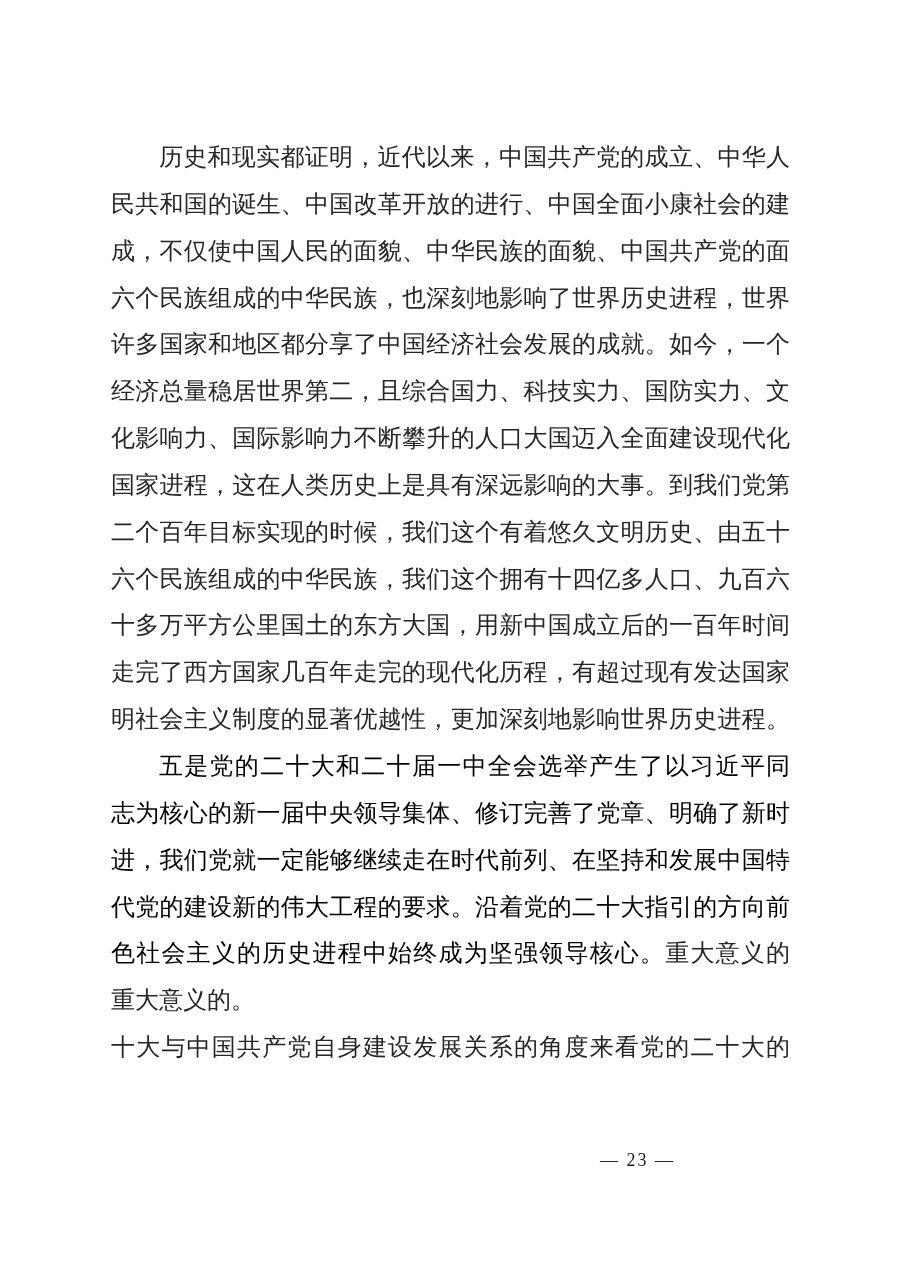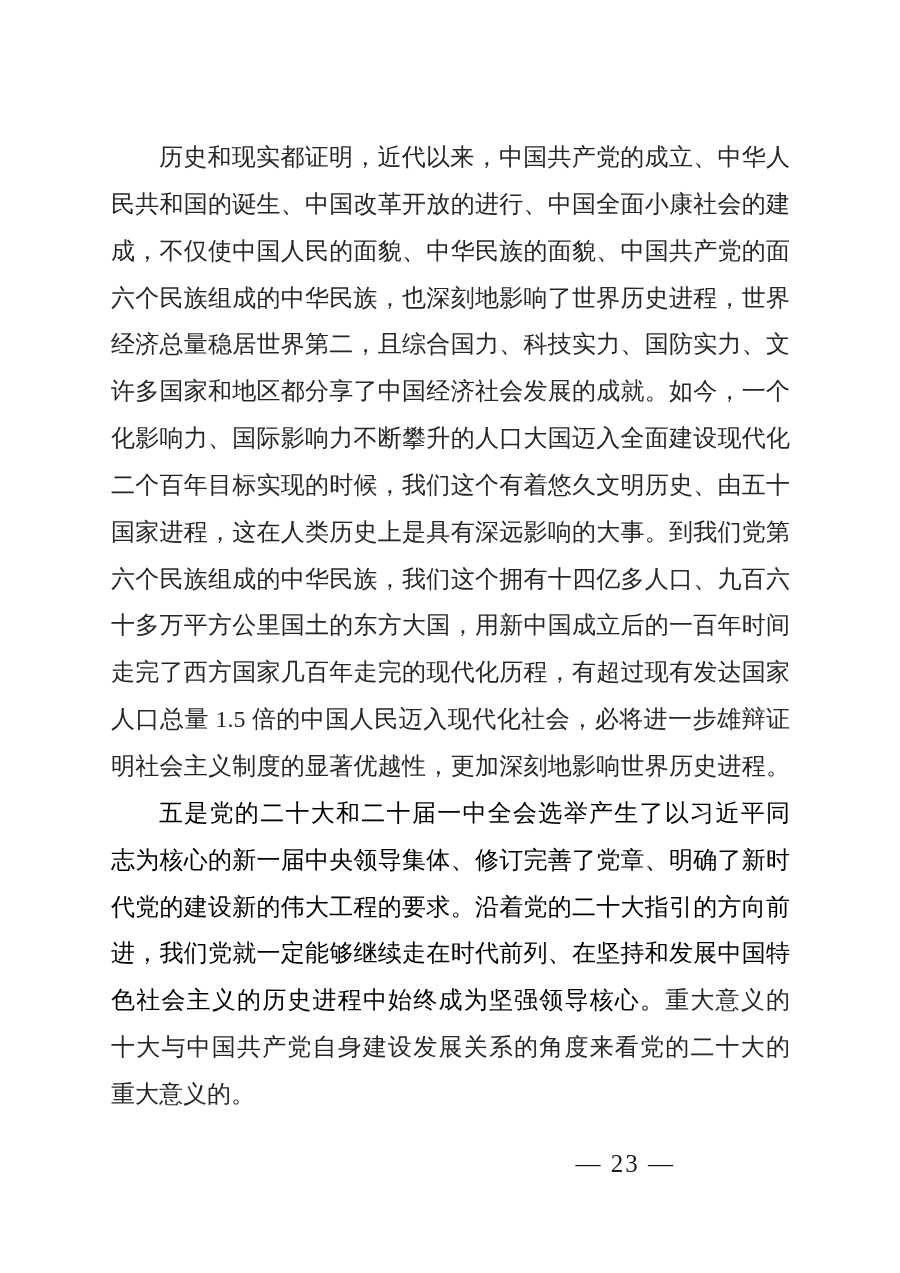--- a/index.html
+++ b/index.html
@@ -45,50 +45,49 @@
     color: #000000;
   }
   .seg-regular {
     font-weight: normal;
     color: #262626;
   }
   .page-number {
     position: absolute;
     top: 1150px;
     right: 133px;
-    font-size: 25px;
+    font-size: 18px;
     color: #1a1a1a;
     letter-spacing: 2px;
     white-space: nowrap;
   }
 </style>
 </head>
 <body>
 
 <div class="page">
 
   <div class="text-block" id="text-block">
       <div class="text-line indent"><span class="seg-regular">历史和现实都证明，近代以来，中国共产党的成立、中华人</span></div>
       <div class="text-line"><span class="seg-regular">民共和国的诞生、中国改革开放的进行、中国全面小康社会的建</span></div>
       <div class="text-line"><span class="seg-regular">成，不仅使中国人民的面貌、中华民族的面貌、中国共产党的面</span></div>
       <div class="text-line"><span class="seg-regular">六个民族组成的中华民族，也深刻地影响了世界历史进程，世界</span></div>
+      <div class="text-line"><span class="seg-regular">许多国家和地区都分享了中国经济社会发展的成就。如今，一个</span></div>
       <div class="text-line"><span class="seg-regular">经济总量稳居世界第二，且综合国力、科技实力、国防实力、文</span></div>
-      <div class="text-line"><span class="seg-regular">许多国家和地区都分享了中国经济社会发展的成就。如今，一个</span></div>
       <div class="text-line"><span class="seg-regular">化影响力、国际影响力不断攀升的人口大国迈入全面建设现代化</span></div>
+      <div class="text-line"><span class="seg-regular">国家进程，这在人类历史上是具有深远影响的大事。到我们党第</span></div>
       <div class="text-line"><span class="seg-regular">二个百年目标实现的时候，我们这个有着悠久文明历史、由五十</span></div>
-      <div class="text-line"><span class="seg-regular">国家进程，这在人类历史上是具有深远影响的大事。到我们党第</span></div>
       <div class="text-line"><span class="seg-regular">六个民族组成的中华民族，我们这个拥有十四亿多人口、九百六</span></div>
       <div class="text-line"><span class="seg-regular">十多万平方公里国土的东方大国，用新中国成立后的一百年时间</span></div>
       <div class="text-line"><span class="seg-regular">走完了西方国家几百年走完的现代化历程，有超过现有发达国家</span></div>
-      <div class="text-line"><span class="seg-regular">人口总量 1.5 倍的中国人民迈入现代化社会，必将进一步雄辩证</span></div>
       <div class="text-line"><span class="seg-regular">明社会主义制度的显著优越性，更加深刻地影响世界历史进程。</span></div>
       <div class="text-line indent"><span class="seg-bold">五是党的二十大和二十届一中全会选举产生了以习近平同</span></div>
       <div class="text-line"><span class="seg-bold">志为核心的新一届中央领导集体、修订完善了党章、明确了新时</span></div>
+      <div class="text-line"><span class="seg-bold">进，我们党就一定能够继续走在时代前列、在坚持和发展中国特</span></div>
       <div class="text-line"><span class="seg-bold">代党的建设新的伟大工程的要求。沿着党的二十大指引的方向前</span></div>
-      <div class="text-line"><span class="seg-bold">进，我们党就一定能够继续走在时代前列、在坚持和发展中国特</span></div>
       <div class="text-line"><span class="seg-bold">色社会主义的历史进程中始终成为坚强领导核心。</span><span class="seg-regular">重大意义的</span></div>
+      <div class="text-line align-left"><span class="seg-regular">重大意义的。</span></div>
       <div class="text-line"><span class="seg-regular">十大与中国共产党自身建设发展关系的角度来看党的二十大的</span></div>
-      <div class="text-line align-left"><span class="seg-regular">重大意义的。</span></div>
     </div>
 
   <div class="page-number">— 23 —</div>
 
 </div>
 
 </body></html>

